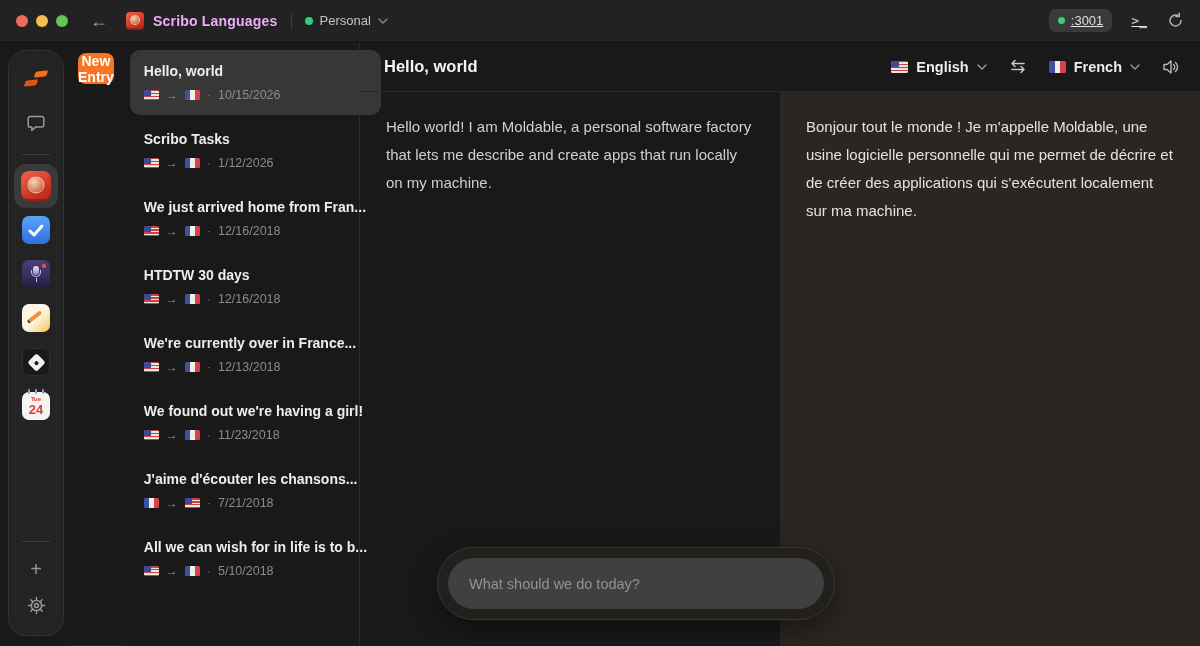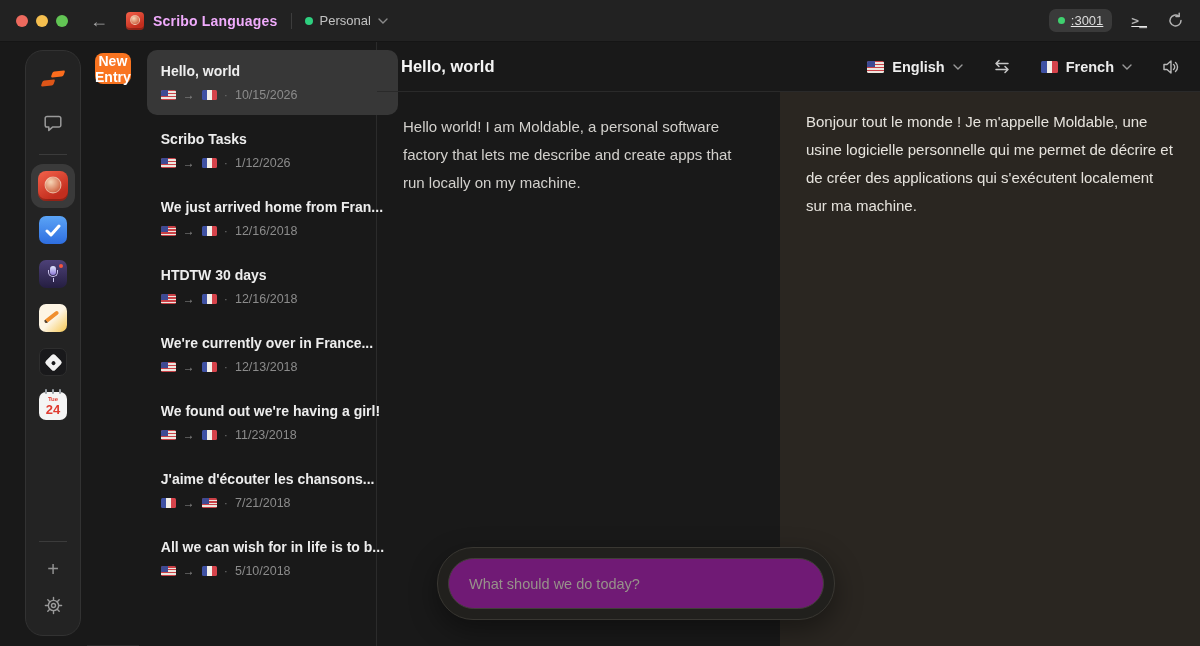--- a/index.html
+++ b/index.html
@@ -28,21 +28,21 @@
   .book-icon.lg { width:30px; height:30px; border-radius:8px; }
   .book-icon .globe { position:absolute; left:50%; top:46%; transform:translate(-50%,-50%); border-radius:50%;
     background:radial-gradient(circle at 35% 30%, #f6d7b8, #d4704f 70%, #a33424); border:1px solid rgba(255,235,220,.5); }
   .book-icon.sm .globe { width:10px; height:10px; }
   .book-icon.lg .globe { width:17px; height:17px; }
 
   
   .content { display:flex; height:604px; position:relative; }
 
   
-  .rail { width:70px; flex:none; position:relative;margin-left:17px; }
+  .rail { width:70px; flex:none; position:relative; }
   .rail-card { position:absolute; left:8px; top:8px; width:56px; height:586px; background:#232323; border:1px solid #323232; border-radius:18px; display:flex; flex-direction:column; align-items:center; padding:6px 0 12px; }
   .rail-item { width:44px; height:44px; flex:none; display:flex; align-items:center; justify-content:center; border-radius:12px; }
   .rail-item.selected { background:#3a3a3a; }
   .rail-hr { width:28px; border-top:1px solid #3b3b3b; margin:9px 0; flex:none; }
   .rail-spacer { flex:1; }
   .plus-glyph { font-size:20px; color:#929292; font-weight:400; }
 
   .logo-mark { position:relative; width:22px; height:20px; }
   .logo-mark i { position:absolute; width:12px; height:6px; border-radius:1.5px; transform:skewX(-24deg) rotate(-6deg); }
   .logo-a { background:#fb6c1d; top:2px; right:0; }
@@ -82,31 +82,31 @@
   .flag { width:15px; height:10px; border-radius:1.5px; position:relative; overflow:hidden; flex:none; display:inline-block; }
   .flag.lg { width:17px; height:12px; }
   .flag-us { background:repeating-linear-gradient(180deg,#c94046 0 1.5px,#ece5de 1.5px 3px); }
   .flag-us::after { content:""; position:absolute; left:0; top:0; width:46%; height:55%; background:#3e4a93; }
   .flag-fr { background:linear-gradient(90deg,#3f51a3 0 34%,#f2efe9 34% 66%,#d6434b 66%); }
 
   
   .panel-main { flex:1; display:flex; flex-direction:column; position:relative; }
   .main-header { height:50px; flex:none; display:flex; align-items:center; padding:0 14px 0 24px; border-bottom:1px solid #2a2a2a; }
   .main-title { font-size:16.5px; font-weight:700; color:#f4f4f4; }
-  .lang-controls { margin-left:auto; display:flex; align-items:center; gap:16px; }
+  .lang-controls { margin-left:auto; display:flex; align-items:center; gap:8px; }
   .lang-select { display:flex; align-items:center; gap:8px; padding:5px 8px; border-radius:7px; font-size:14.5px; font-weight:600; color:#ececec; cursor:pointer; }
   .icon-btn { display:flex; align-items:center; justify-content:center; width:30px; height:30px; border-radius:7px; cursor:pointer; }
   .main-body { flex:1; display:flex; }
   .col-en { flex:1; padding:21px 26px; font-size:15px; line-height:28px; color:#d2d0cc; }
-  .col-fr { width:420px; flex:none; background:#2a2621; padding:16px 26px; font-size:15px; line-height:28px; color:#e6e3dd; }
+  .col-fr { width:420px; flex:none; background:#2a2621; padding:21px 26px; font-size:15px; line-height:28px; color:#e6e3dd; }
   .lookup-hint { margin-top:11px; display:flex; align-items:center; gap:8px; font-size:13px; color:#85817a; }
 
   
   .command-bar { position:absolute; left:437px; top:547px; width:398px; height:73px; background:#21201d; border:1px solid #393732; border-radius:36px; padding:10px; box-shadow:0 10px 28px rgba(0,0,0,.4); }
-  .command-input { width:100%; height:100%; background:#701a75; border:1px solid #413f38; border-radius:26px; padding:0 20px; font-size:14.5px; font-family:inherit; color:#ddd9d2; outline:none; }
+  .command-input { width:100%; height:100%; background:#404040; border:1px solid #413f38; border-radius:26px; padding:0 20px; font-size:14.5px; font-family:inherit; color:#ddd9d2; outline:none; }
   .command-input::placeholder { color:#97928a; }
 
   svg { display:block; }
 </style>
 </head>
 <body>
 
 <div class="topbar">
   <span class="tl tl-red"></span>
   <span class="tl tl-yellow"></span>

